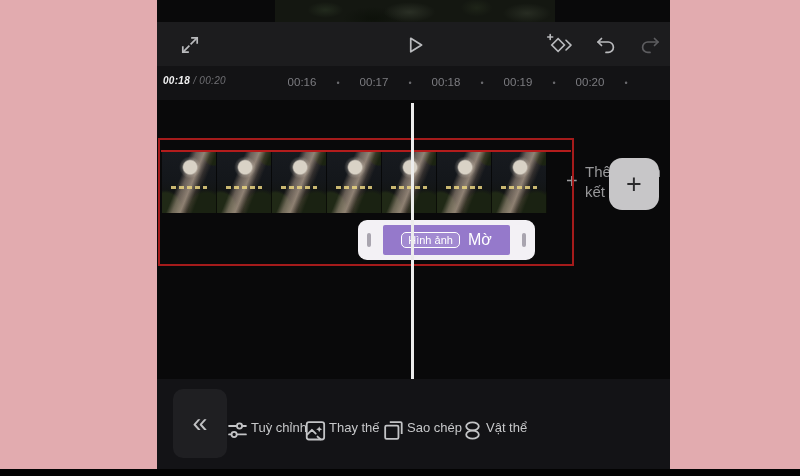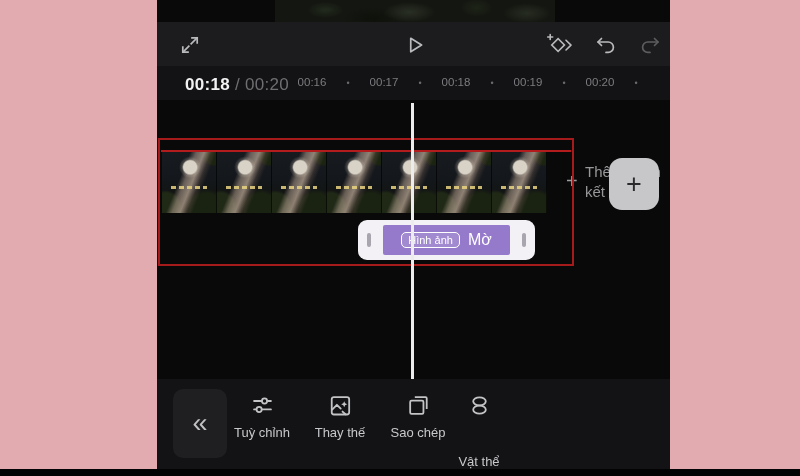--- a/index.html
+++ b/index.html
@@ -25,23 +25,23 @@
       radial-gradient(30px 12px at 35% 85%, #0d110a, transparent); }
 
   
   .top-toolbar { position:absolute; left:0; top:22px; width:513px; height:44px; background:#1c1c1e; }
   .tbtn { position:absolute; top:8px; width:30px; height:30px; display:flex; align-items:center; justify-content:center; color:#b9babd; }
   .tbtn svg { display:block; }
   .tbtn.disabled { color:#5d5d60; }
 
   
   .ruler { position:absolute; left:0; top:66px; width:513px; height:34px; background:#131315; }
-  .time-label { position:absolute; left:28px; top:9px; font-size:17px; color:#6f6f73; letter-spacing:.3px; background:#131315; z-index:2; padding-right:6px; }
+  .time-label { position:absolute; left:6px; top:9px; font-size:10px; color:#6f6f73; letter-spacing:.3px; background:#131315; z-index:2; padding-right:6px;font-style:italic; }
   .time-label .cur { color:#f2f2f3; font-weight:bold; }
-  .tick, .dot { position:absolute; top:10px; font-size:11.5px; color:#7c7c80; transform:translateX(-50%); z-index:1; white-space:nowrap;margin-left:10px; }
+  .tick, .dot { position:absolute; top:10px; font-size:11.5px; color:#7c7c80; transform:translateX(-50%); z-index:1; white-space:nowrap; }
   .dot { font-size:9px; top:12px; color:#6a6a6e; }
 
   
   .timeline { position:absolute; left:0; top:100px; width:513px; height:279px; background:#09090a; }
   .red-rect { position:absolute; left:1px; top:38px; width:416px; height:128px; border:2px solid #a51b1b; z-index:5; pointer-events:none; }
   .red-line { position:absolute; left:4px; top:50px; width:410px; height:2px; background:#b31c1c; z-index:5; }
 
   .thumb-strip { position:absolute; left:5px; top:52px; height:61px; display:flex; z-index:1; }
   .thumb { width:55px; height:61px; position:relative; overflow:hidden; border-right:1px solid rgba(0,0,0,.65);
     background:
@@ -68,21 +68,21 @@
   .clip-badge { border:1.5px solid #ffffff; border-radius:5px; background:rgba(255,255,255,.13);
     color:#fff; font-size:11px; padding:1px 6px; white-space:nowrap; }
   .clip-name { color:#fff; font-size:16px; }
 
   .playhead { position:absolute; left:254px; top:3px; width:3px; height:276px; background:#ececec; z-index:6; }
 
   
   .bottom-bar { position:absolute; left:0; top:379px; width:513px; height:90px; background:#131316; }
   .collapse-btn { position:absolute; left:16px; top:10px; width:54px; height:69px; border-radius:10px; background:#1f1f22;
     display:flex; align-items:center; justify-content:center; color:#c0c1c3; font-size:27px; }
-  .bitem { position:absolute; top:0; width:76px; height:90px; display:flex; flex-direction:column; align-items:center; color:#c3c4c6; }
+  .bitem { position:absolute; top:0; width:76px; height:90px; display:flex; flex-direction:row; align-items:center; color:#c3c4c6; }
   .bitem svg { margin-top:13px; display:block; }
   .bitem .blabel { margin-top:6px; font-size:13px; color:#c7c8ca; white-space:nowrap; }
 </style>
 </head>
 <body>
 
 <div class="stage">
   <div class="pink left"></div>
   <div class="pink right"></div>
 
@@ -216,21 +216,21 @@
           <svg width="27" height="27" viewBox="0 0 24 24" fill="none" stroke="currentColor" stroke-width="1.6" stroke-linejoin="round">
             <rect x="4.2" y="4.5" width="15.5" height="15.5" rx="2"></rect>
             <path d="M4.6 15.6 l4.2-4.2 3.4 3.4" stroke-linecap="round"></path>
             <path d="M15.3 8.2 l.8 1.9 1.9.8 -1.9.8 -.8 1.9 -.8-1.9 -1.9-.8 1.9-.8 z" fill="currentColor" stroke="none"></path>
             <path d="M13.8 17.4 l2.6 2.4" stroke-linecap="round"></path>
           </svg>
         </span>
         <span class="blabel">Thay thế</span>
       </div>
 
-      <div class="bitem" style="left:284px;justify-content:space-between;">
+      <div class="bitem" style="left:302px;">
         <span>
           <svg width="27" height="27" viewBox="0 0 24 24" fill="none" stroke="currentColor" stroke-width="1.6">
             <ellipse cx="12" cy="8.3" rx="5.6" ry="3.6"></ellipse>
             <ellipse cx="12" cy="15.7" rx="5.6" ry="3.6"></ellipse>
           </svg>
         </span>
         <span class="blabel">Vật thể</span>
       </div>
 
     </div>

